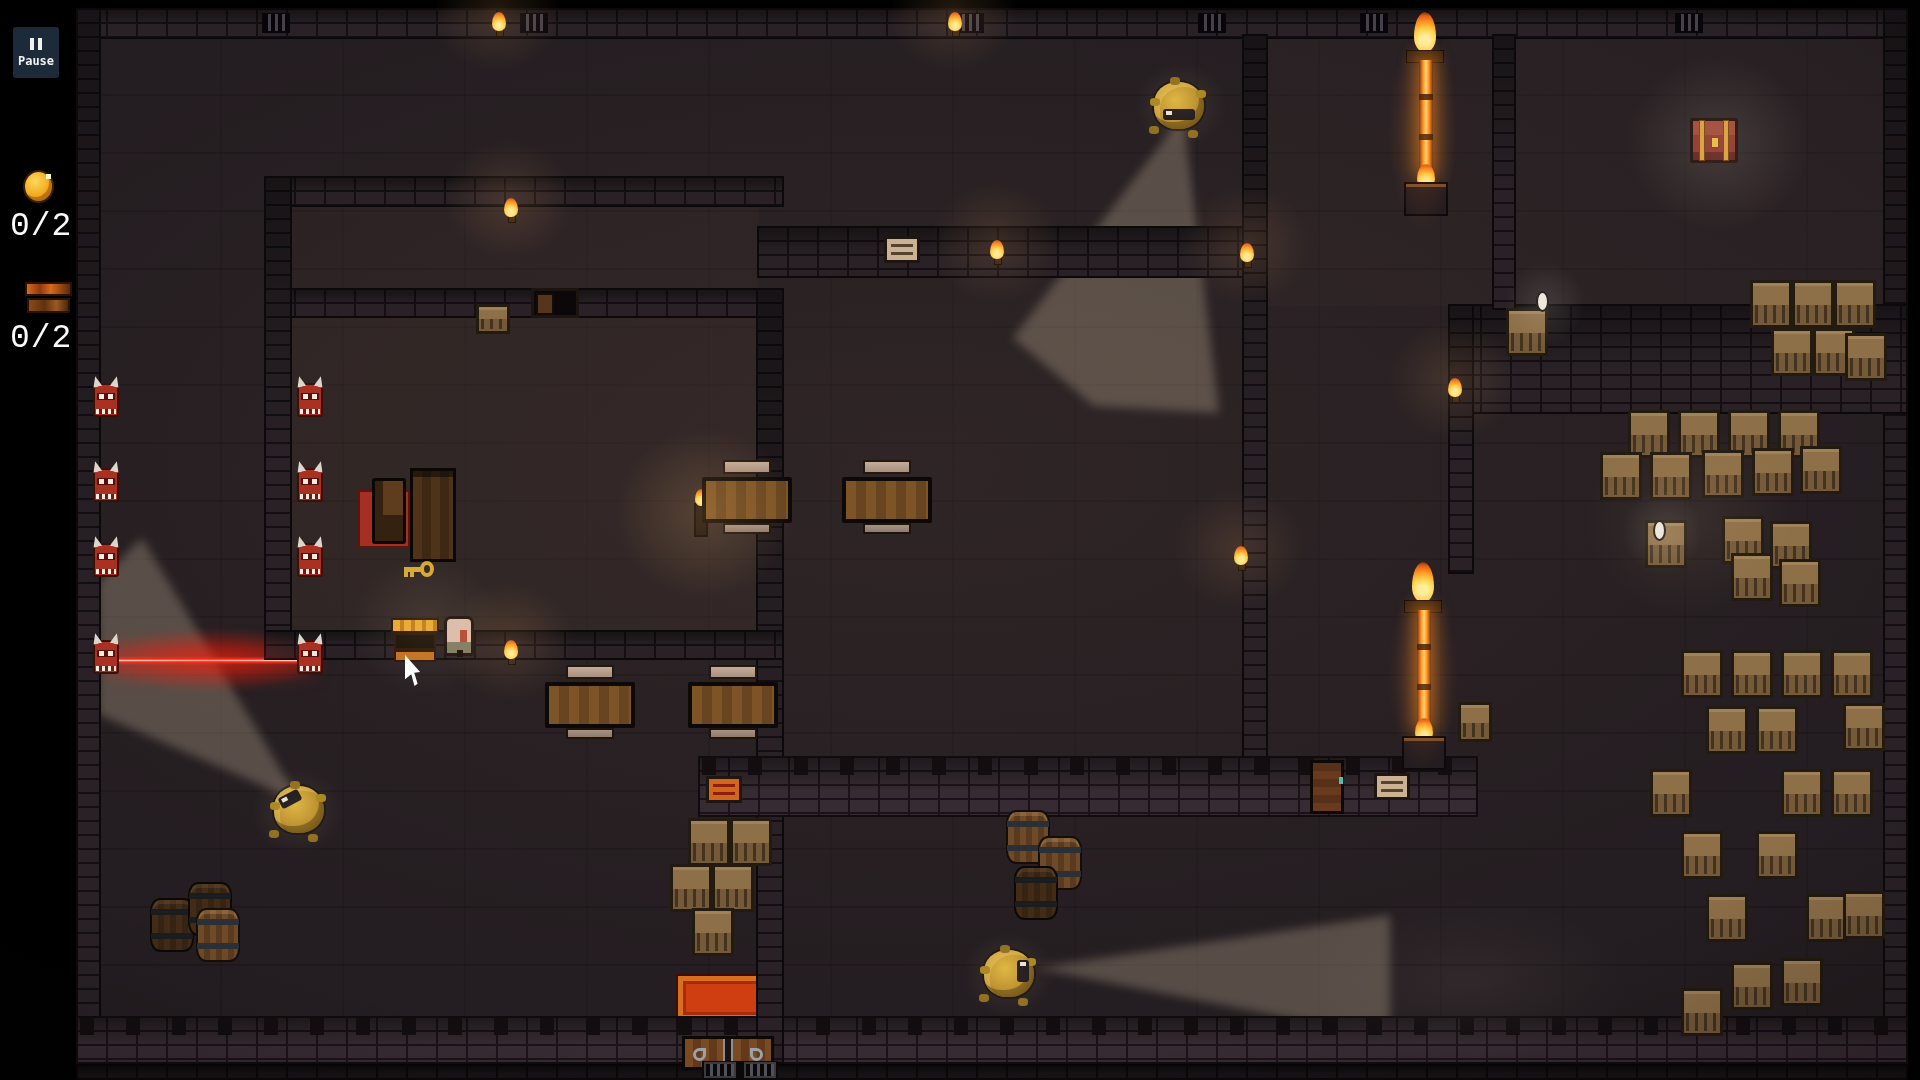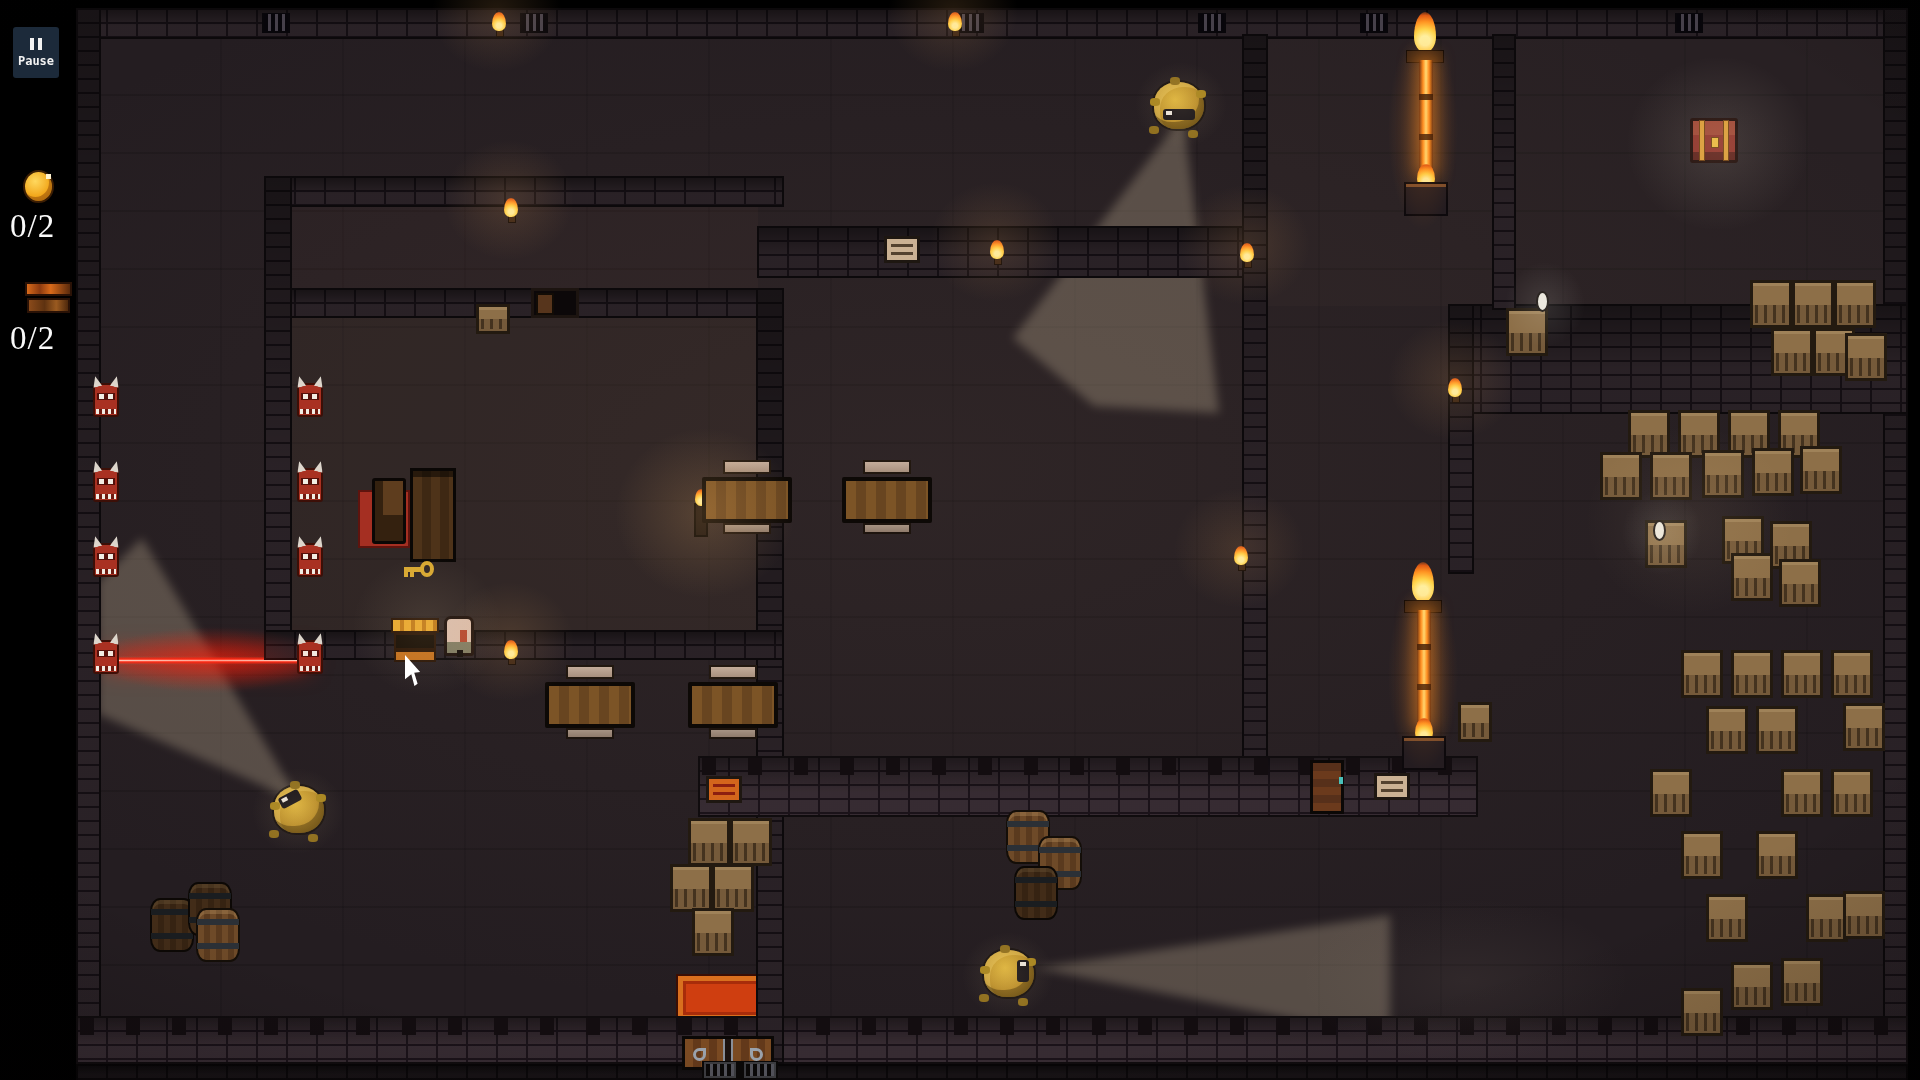--- a/index.html
+++ b/index.html
@@ -129,21 +129,21 @@
   #cursor{position:absolute;width:21px;height:31px;background:#fff;
     clip-path:polygon(0 0,0 78%,30% 62%,45% 100%,60% 93%,44% 57%,72% 55%);
     filter:drop-shadow(1px 1px 0 #000) drop-shadow(-1px 0 0 #000);z-index:60}
   
   #hud{position:absolute;left:0;top:0;width:78px;height:1080px;z-index:70}
   #pausebtn{position:absolute;left:13px;top:27px;width:46px;height:51px;background:#1c2a3a;border:none;
     border-radius:3px;cursor:pointer;color:#f2f2f2;display:flex;flex-direction:column;align-items:center;justify-content:center;gap:4px}
   #pausebtn .pbars{display:flex;gap:4px}
   #pausebtn .pbars i{display:block;width:4px;height:12px;background:#f2f2f2}
   #pausebtn .plabel{font-family:"DejaVu Sans Mono",monospace;font-weight:bold;font-size:12px;letter-spacing:0}
-  .cval{position:absolute;left:10px;color:#fafafa;font-size:33px;font-family:Liberation Serif, serif;letter-spacing:1px}
+  .cval{position:absolute;left:10px;color:#fafafa;font-size:33px;font-family:Liberation Mono, monospace;letter-spacing:1px}
   #coinicon{position:absolute;left:25px;top:172px;width:27px;height:29px;border-radius:50%;
     background:radial-gradient(circle at 38% 32%, #ffd85e, #f2a71b 58%, #c87d10 92%);
     box-shadow:0 0 0 2px rgba(120,60,8,.5), inset -3px -4px 0 rgba(150,80,10,.55)}
   #coinicon::after{content:"";position:absolute;right:1px;top:2px;width:5px;height:5px;background:#fff3d0}
   #chesticon{position:absolute;left:25px;top:282px;width:47px;height:33px}
   #chesticon .lid{position:absolute;left:0;top:0;width:47px;height:14px;border:2px solid #2a1206;
     background:linear-gradient(90deg,#d96a1a,#8c3a10 30%,#d96a1a 55%,#5a2a0c)}
   #chesticon .bot{position:absolute;left:2px;top:16px;width:43px;height:15px;border:2px solid #2a1206;
     background:linear-gradient(90deg,#8a4a1a,#5e3210 40%,#9a5a20 70%,#4e280c)}
 </style>

